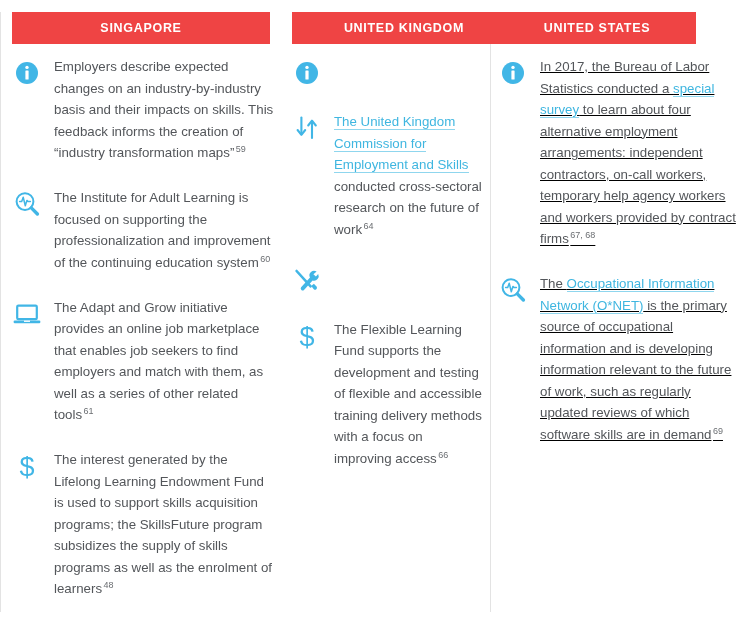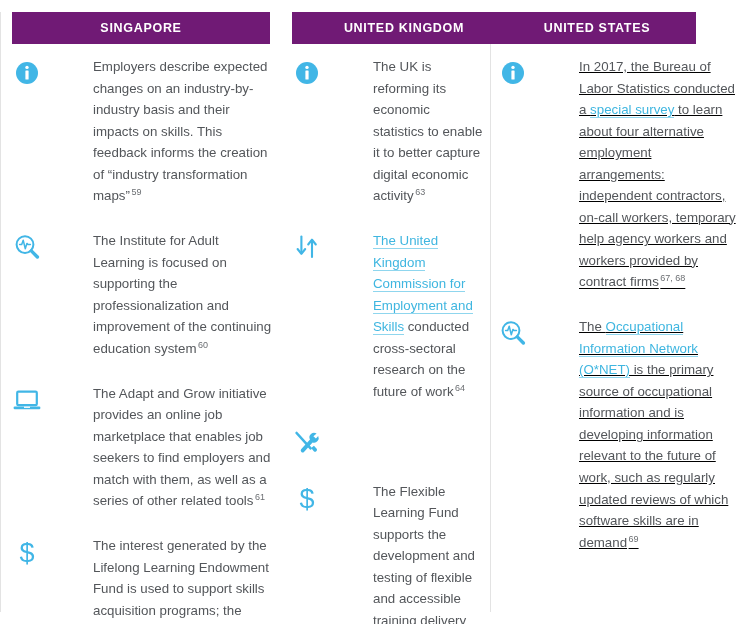--- a/index.html
+++ b/index.html
@@ -25,21 +25,21 @@
     height: 600px;
     background: #e3e3e3;
   }
   .divider-2 { left: 490px; }
 
   
   .hdr {
     position: absolute;
     top: 12px;
     height: 32px;
-    background: #701a75;
+    background: #ef4444;
     display: flex;
     align-items: center;
     justify-content: center;
   }
   .hdr-sg { left: 12px;  width: 258px; }
   .hdr-uk { left: 292px; width: 224px; text-align: center; }
   .hdr-us { left: 498px; width: 198px; }
   .hdr-label {
     color: #ffffff;
     font-size: 12.5px;
@@ -70,21 +70,20 @@
     display: flex;
     justify-content: flex-start;
     align-items: flex-start;
   }
   .icon-cell svg { display: block; }
   .body-cell {
     flex: 1 1 auto;
     font-size: 13.3px;
     line-height: 1.62;
     color: #53565a;
-    margin-left: 39px;
   }
   .sup {
     font-size: 9px;
     vertical-align: super;
     color: #6b6e72;
     padding-left: 1.5px;
   }
   .lnk {
     color: #3fb6e0;
     text-decoration: none;
@@ -149,21 +148,20 @@
   </div>
   <div class="items items-uk">
       <div class="item">
         <div class="icon-cell">
           <svg width="30" height="30" viewBox="0 0 30 30">
             <circle cx="15" cy="15" r="11" fill="#41b6e6"></circle>
             <circle cx="15" cy="9.4" r="1.7" fill="#fff"></circle>
             <rect x="13.4" y="12.4" width="3.2" height="9.2" rx="0.6" fill="#fff"></rect>
           </svg>
         </div>
-        <div class="body-cell"><span>The UK is reforming its economic statistics to enable it to better capture digital economic activity</span><span class="sup">63</span></div>
       </div>
       <div class="item">
         <div class="icon-cell">
           <svg width="30" height="30" viewBox="0 0 30 30">
             <path d="M9.4 4.5 V21" stroke="#41b6e6" stroke-width="2.1" stroke-linecap="round"></path>
             <path d="M5.6 17 L9.4 21.8 L13.2 17" fill="none" stroke="#41b6e6" stroke-width="2.1" stroke-linecap="round" stroke-linejoin="round"></path>
             <path d="M20 25 V8.5" stroke="#41b6e6" stroke-width="2.1" stroke-linecap="round"></path>
             <path d="M16.2 12.5 L20 7.7 L23.8 12.5" fill="none" stroke="#41b6e6" stroke-width="2.1" stroke-linecap="round" stroke-linejoin="round"></path>
           </svg>
         </div>

